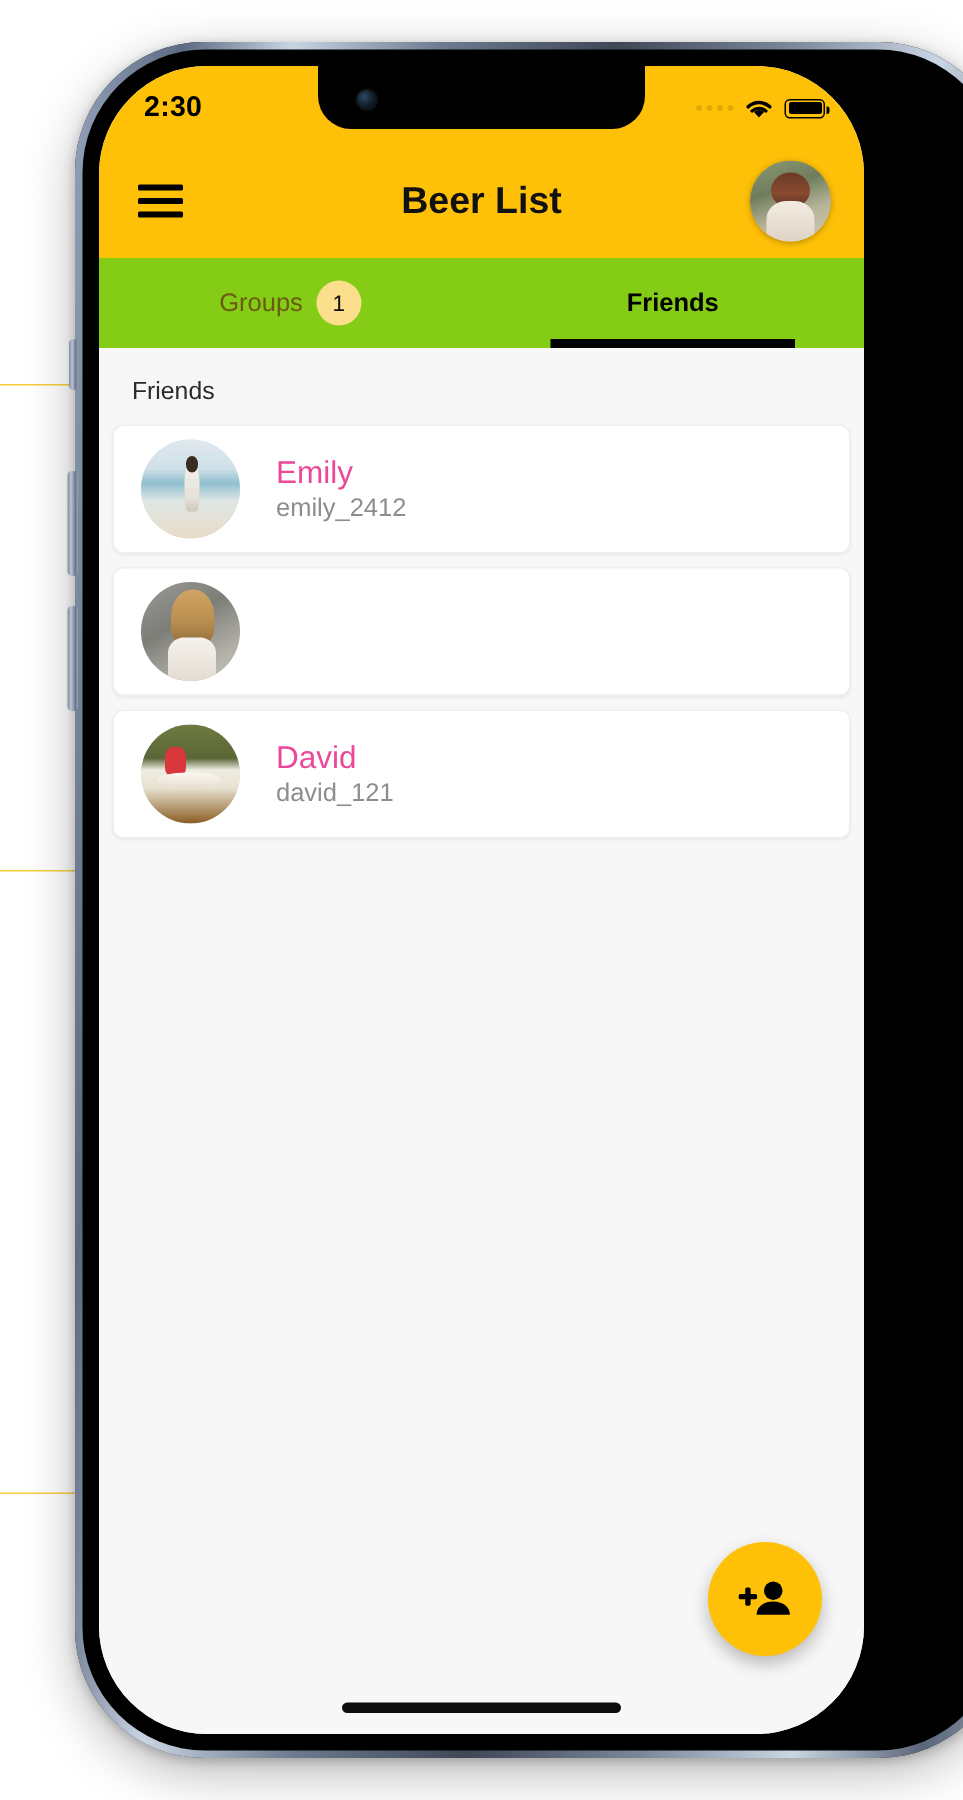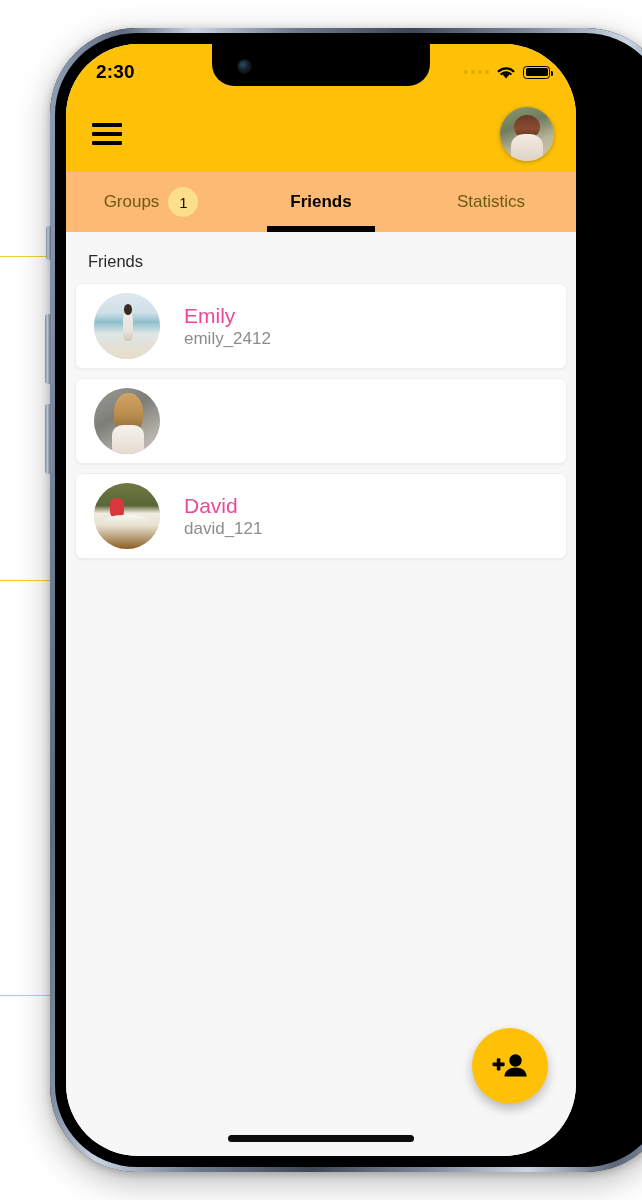--- a/index.html
+++ b/index.html
@@ -129,21 +129,21 @@
   .avatar-hdr {
     margin-left:auto;
     width:54px; height:54px; border-radius:50%;
     overflow:hidden; position:relative;
     box-shadow:0 1px 4px rgba(0,0,0,.3);
     flex:0 0 auto;
   }
 
   
   .tabs {
-    background:#fdba74;
+    background:#84cc16;
     display:flex; height:60px;
     position:relative;
   }
   .tab {
     flex:1;
     display:flex; align-items:center; justify-content:center;
     gap:9px;
     font-size:17px;
     color:#6b5a12;
     position:relative;
@@ -346,35 +346,33 @@
           </span>
       </div>
     </div>
 
     <div class="appbar">
       <div class="hamburger">
         <i></i>
           <i></i>
           <i></i>
       </div>
+      <div class="app-title">Beer List</div>
       <div class="avatar-hdr">
         <div class="art art-hdr"></div>
       </div>
     </div>
 
     <div class="tabs">
       <div class="tab">
         <span>Groups</span>
         <span class="badge">1</span>
       </div>
       <div class="tab active">
         <span>Friends</span>
-      </div>
-      <div class="tab">
-        <span>Statistics</span>
       </div>
     </div>
 
     <div class="content">
 
       <div class="section-title">Friends</div>
 
       <div class="card">
         <div class="ava">
             <div class="art art-emily"></div>

